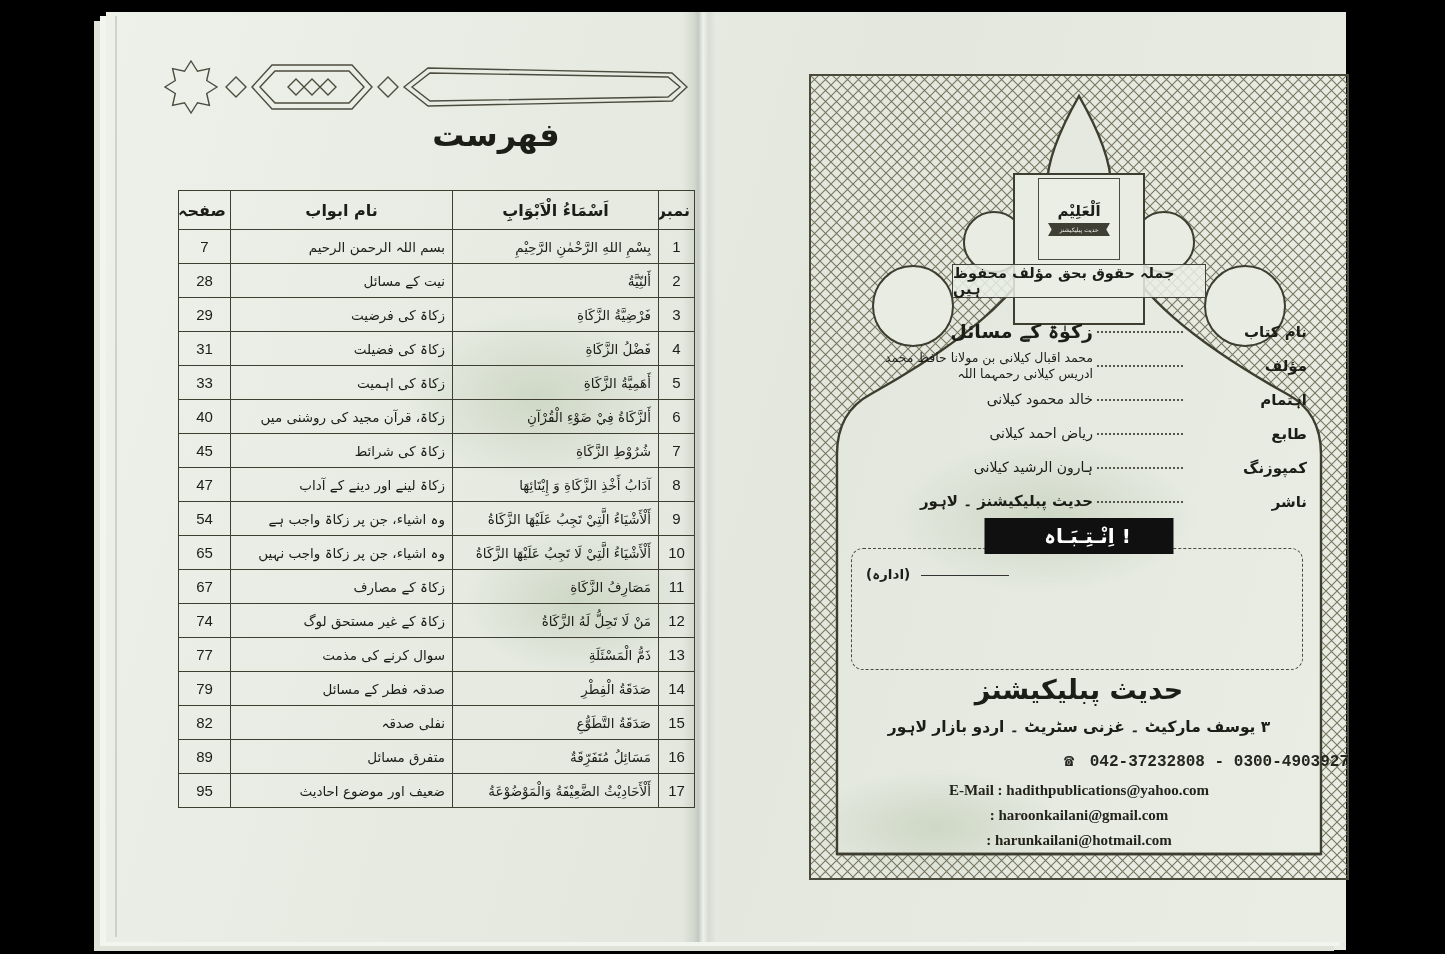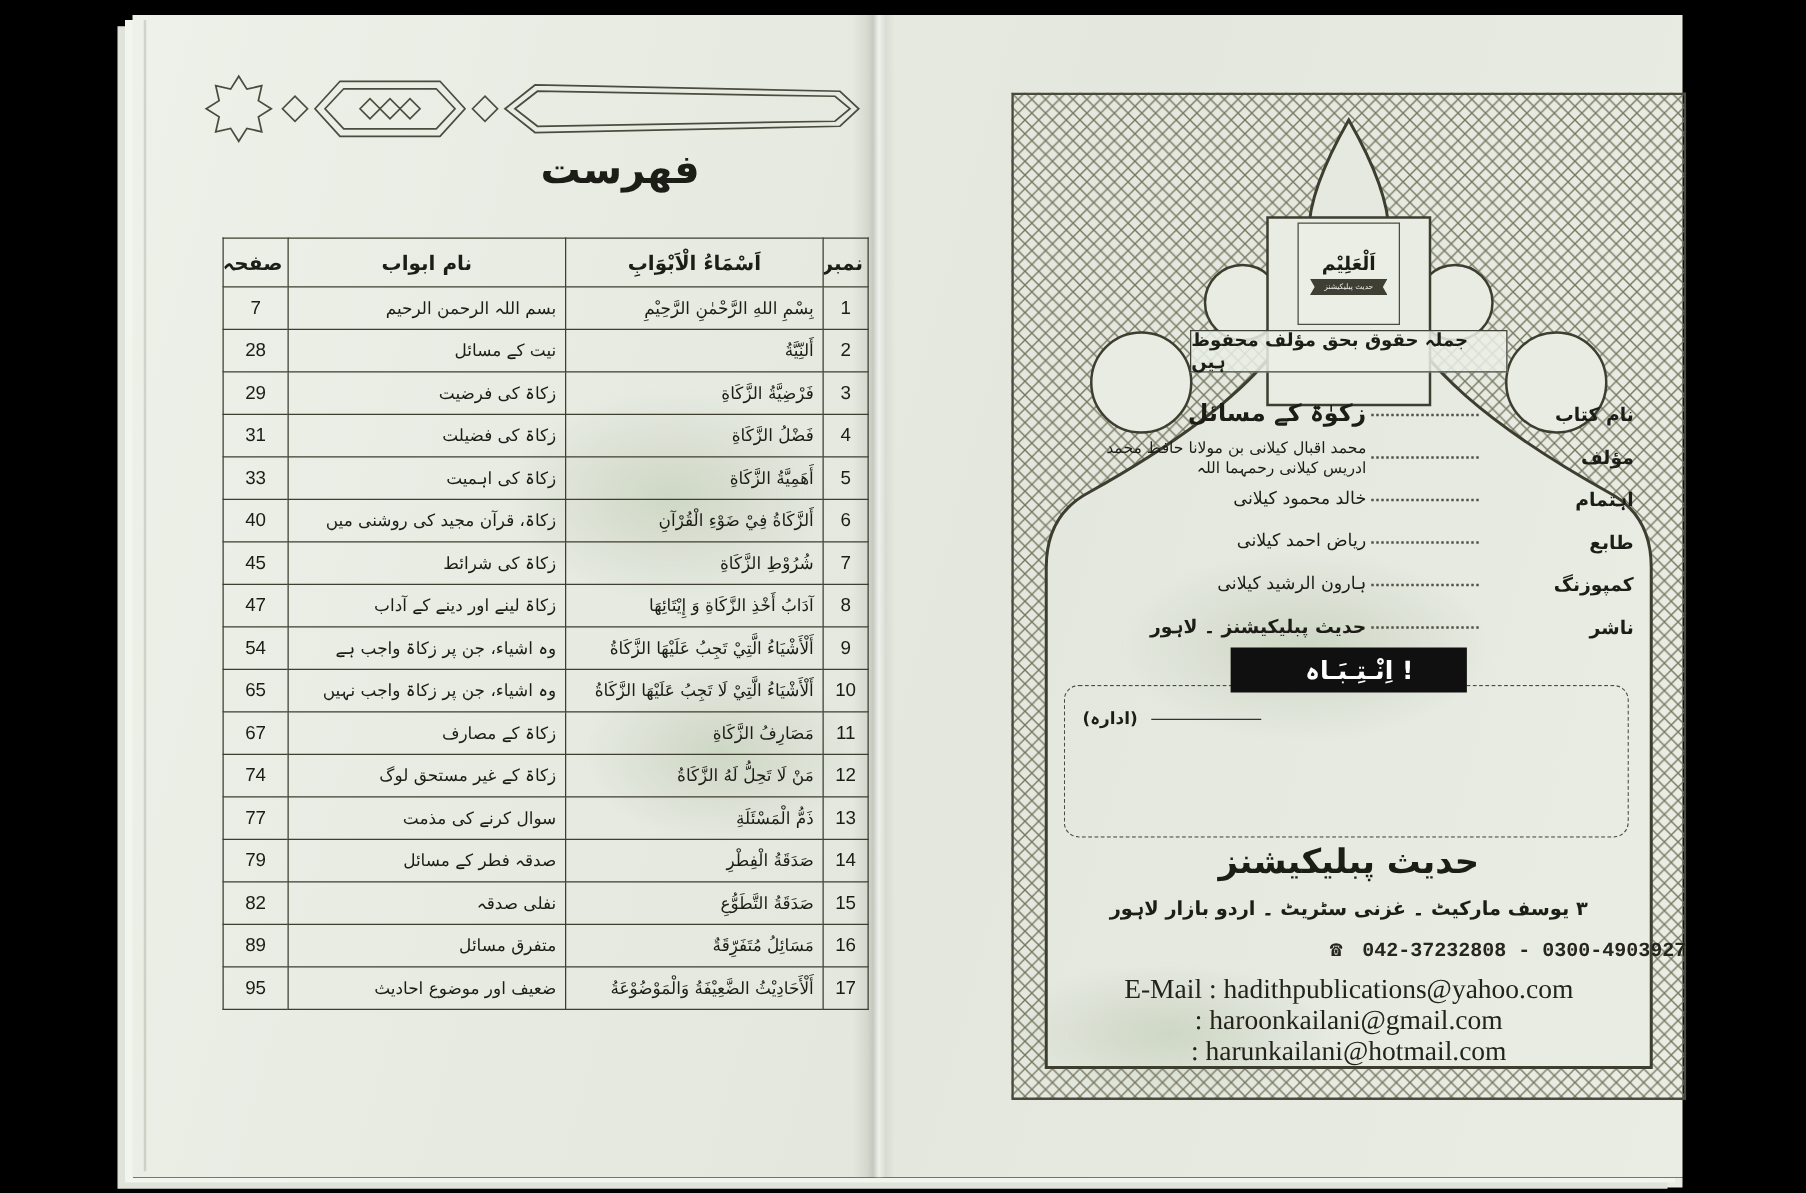--- a/index.html
+++ b/index.html
@@ -52,21 +52,21 @@
     border-radius:12px;direction:rtl;padding:16px 14px 4px 14px;box-sizing:border-box;z-index:3;}
   .notice-body{font-size:13.5px;line-height:1.8;text-align:right;}
   .notice-sign{direction:rtl;text-align:left;font-size:13.5px;font-weight:bold;margin-top:1px;}
   .notice-rule{display:inline-block;width:88px;border-bottom:1.4px solid #333;vertical-align:middle;margin-left:6px;}
   .pub-name{position:absolute;left:0;top:600px;width:100%;text-align:center;font-size:27px;font-weight:bold;z-index:3;}
   .pub-address{position:absolute;left:0;top:644px;width:100%;text-align:center;font-size:15.5px;font-weight:bold;direction:rtl;z-index:3;}
   .pub-phone{position:absolute;left:0;top:676px;width:100%;text-align:right;z-index:3;
     font-family:Liberation Mono, monospace;font-size:16px;font-weight:bold;color:#26261f;}
   .pub-phone .ph-icon{font-size:17px;margin-right:6px;}
   .pub-emails{position:absolute;left:0;top:704px;width:100%;text-align:center;z-index:3;
-    font-family:"Liberation Serif",serif;font-size:22px;font-weight:normal;color:#23231c;}
+    font-family:"Liberation Serif",serif;font-size:15px;font-weight:bold;color:#23231c;}
   .pub-emails .email-line{line-height:25px;}
 </style>
 </head>
 <body>
 
 <div class="spread">
   <div class="edge-line"></div>
   <div class="fold"></div>
 
   <div class="ghost" style="left:300px;top:300px;width:260px;height:170px;"></div>

